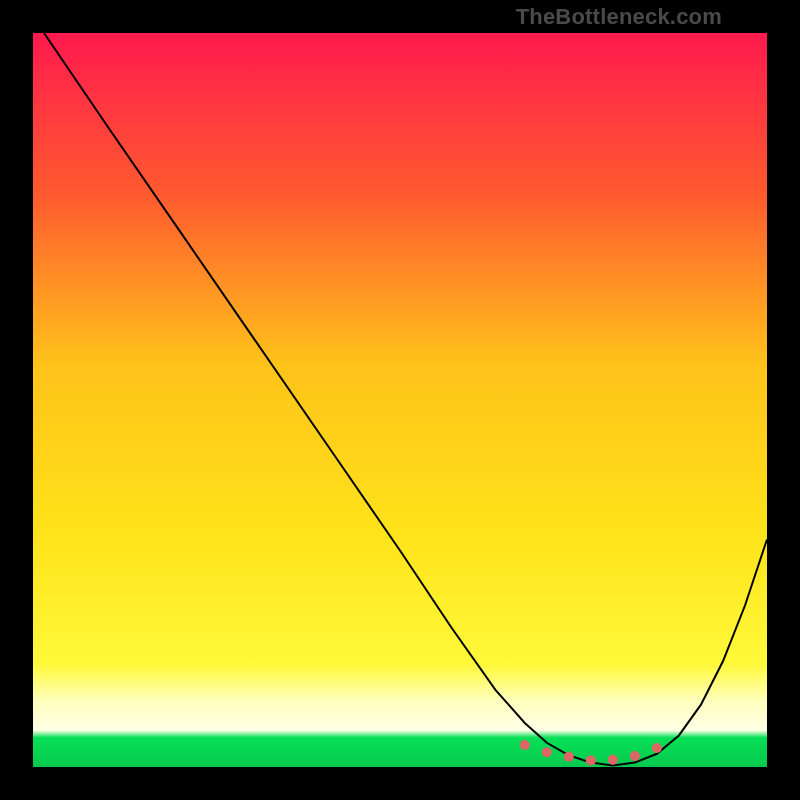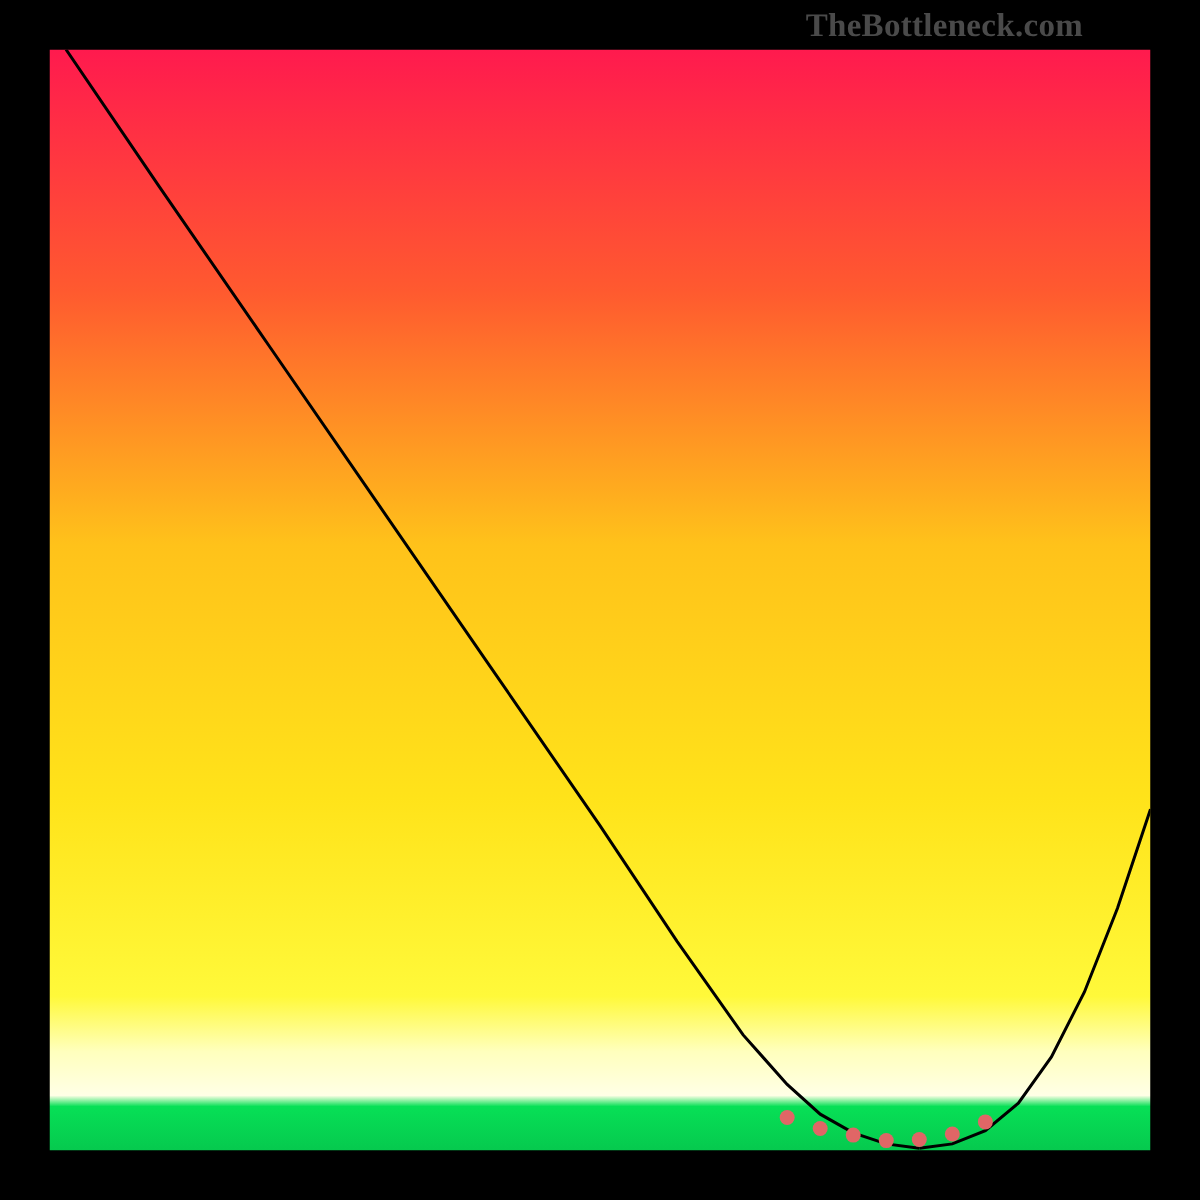--- a/index.html
+++ b/index.html
@@ -10,21 +10,20 @@
     background: #000000;
     overflow: hidden;
     font-family: Arial, Helvetica, sans-serif;
   }
   .frame {
     position: absolute;
     inset: 0;
     width: 732px;
     height: 800px;
     background: #000000;
-    font-family: Liberation Serif, serif;
   }
   .watermark {
     position: absolute;
     top: 4px;
     right: 10px;
     color: #4a4a4a;
     font-size: 22px;
     font-weight: 600;
     letter-spacing: 0.2px;
     user-select: none;

